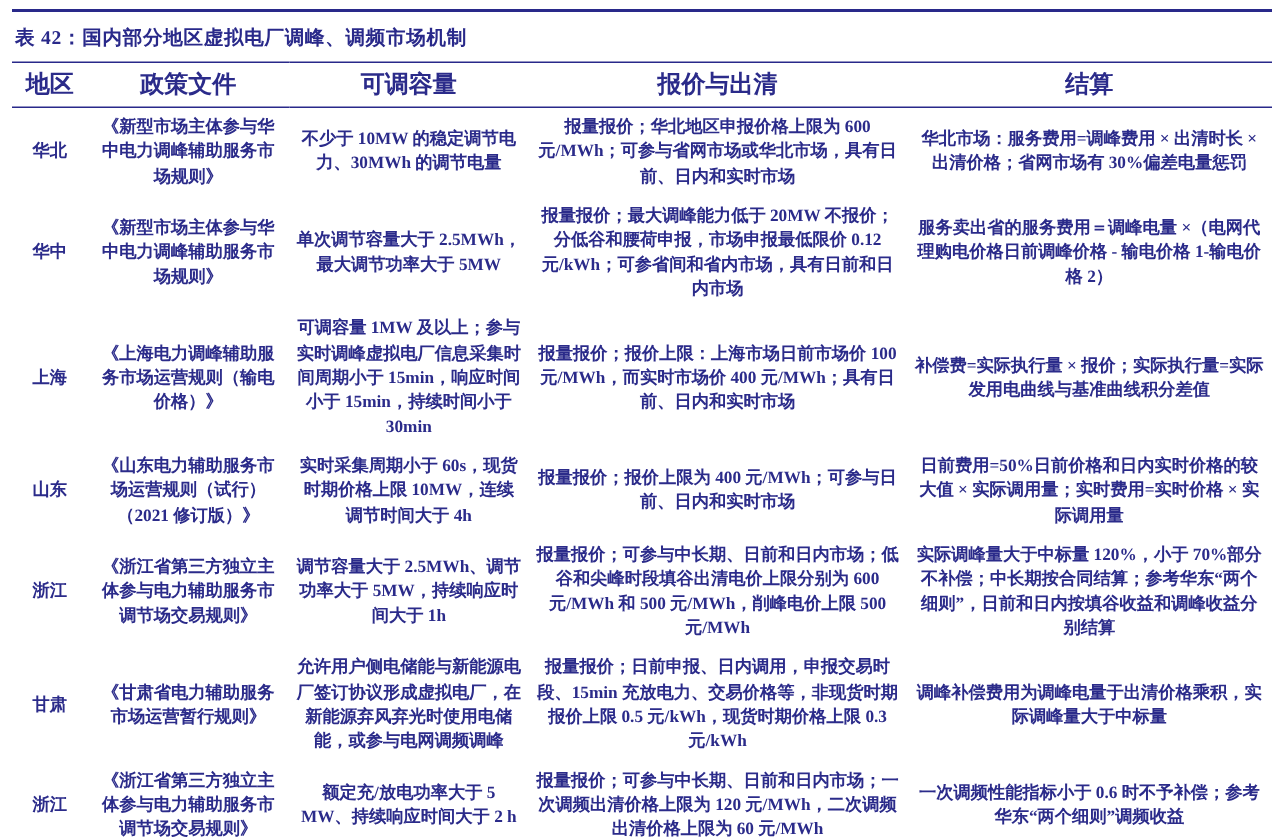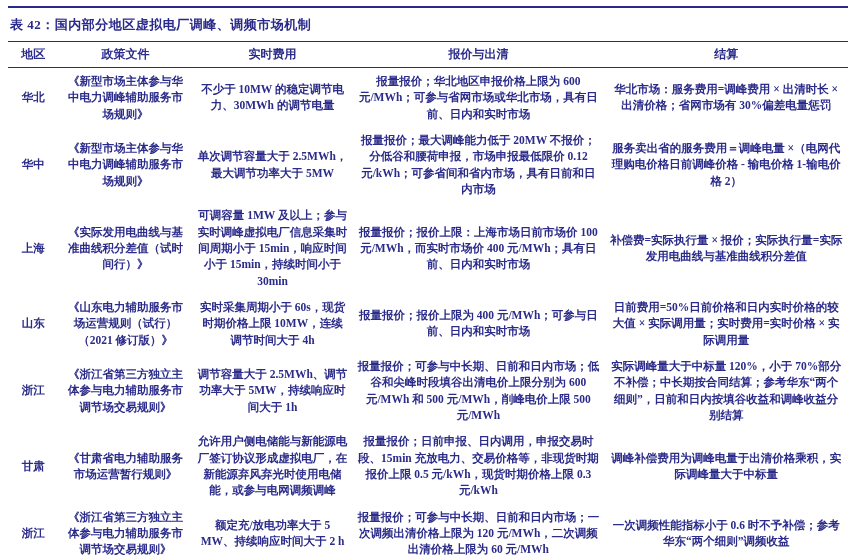--- a/index.html
+++ b/index.html
@@ -34,21 +34,21 @@
     border-collapse: collapse;
     table-layout: fixed;
     font-size: 11.5px;
     font-weight: bold;
     color: #2b2b8a;
   }
   table.mech thead th {
     border-top: 1.5px solid #29298a;
     border-bottom: 1px solid #29298a;
     padding: 4px 2px;
-    font-size: 12px;
+    font-size: 16px;
     text-align: center;
     font-weight: bold;
   }
   table.mech tbody td {
     padding: 5px 4px;
     text-align: center;
     vertical-align: middle;
     line-height: 1.42;
   }
   table.mech tbody tr:last-child td {
@@ -72,21 +72,21 @@
       <col class="c-region">
         <col class="c-policy">
         <col class="c-entry">
         <col class="c-bid">
         <col class="c-settle">
     </colgroup>
     <thead>
       <tr>
         <th>地区</th>
         <th>政策文件</th>
-        <th>实时费用</th>
+        <th>可调容量</th>
         <th>报价与出清</th>
         <th>结算</th>
       </tr>
     </thead>
     <tbody>
       <tr>
         <td>华北</td>
         <td>《新型市场主体参与华中电力调峰辅助服务市场规则》</td>
         <td>不少于 10MW 的稳定调节电力、30MWh 的调节电量</td>
         <td>报量报价；华北地区申报价格上限为 600 元/MWh；可参与省网市场或华北市场，具有日前、日内和实时市场</td>
@@ -94,21 +94,21 @@
       </tr>
       <tr>
         <td>华中</td>
         <td>《新型市场主体参与华中电力调峰辅助服务市场规则》</td>
         <td>单次调节容量大于 2.5MWh，最大调节功率大于 5MW</td>
         <td>报量报价；最大调峰能力低于 20MW 不报价；分低谷和腰荷申报，市场申报最低限价 0.12 元/kWh；可参省间和省内市场，具有日前和日内市场</td>
         <td>服务卖出省的服务费用＝调峰电量 ×（电网代理购电价格日前调峰价格 - 输电价格 1-输电价格 2）</td>
       </tr>
       <tr>
         <td>上海</td>
-        <td>《实际发用电曲线与基准曲线积分差值（试时间行）》</td>
+        <td>《上海电力调峰辅助服务市场运营规则（输电价格）》</td>
         <td>可调容量 1MW 及以上；参与实时调峰虚拟电厂信息采集时间周期小于 15min，响应时间小于 15min，持续时间小于 30min</td>
         <td>报量报价；报价上限：上海市场日前市场价 100 元/MWh，而实时市场价 400 元/MWh；具有日前、日内和实时市场</td>
         <td>补偿费=实际执行量 × 报价；实际执行量=实际发用电曲线与基准曲线积分差值</td>
       </tr>
       <tr>
         <td>山东</td>
         <td>《山东电力辅助服务市场运营规则（试行）（2021 修订版）》</td>
         <td>实时采集周期小于 60s，现货时期价格上限 10MW，连续调节时间大于 4h</td>
         <td>报量报价；报价上限为 400 元/MWh；可参与日前、日内和实时市场</td>
         <td>日前费用=50%日前价格和日内实时价格的较大值 × 实际调用量；实时费用=实时价格 × 实际调用量</td>

